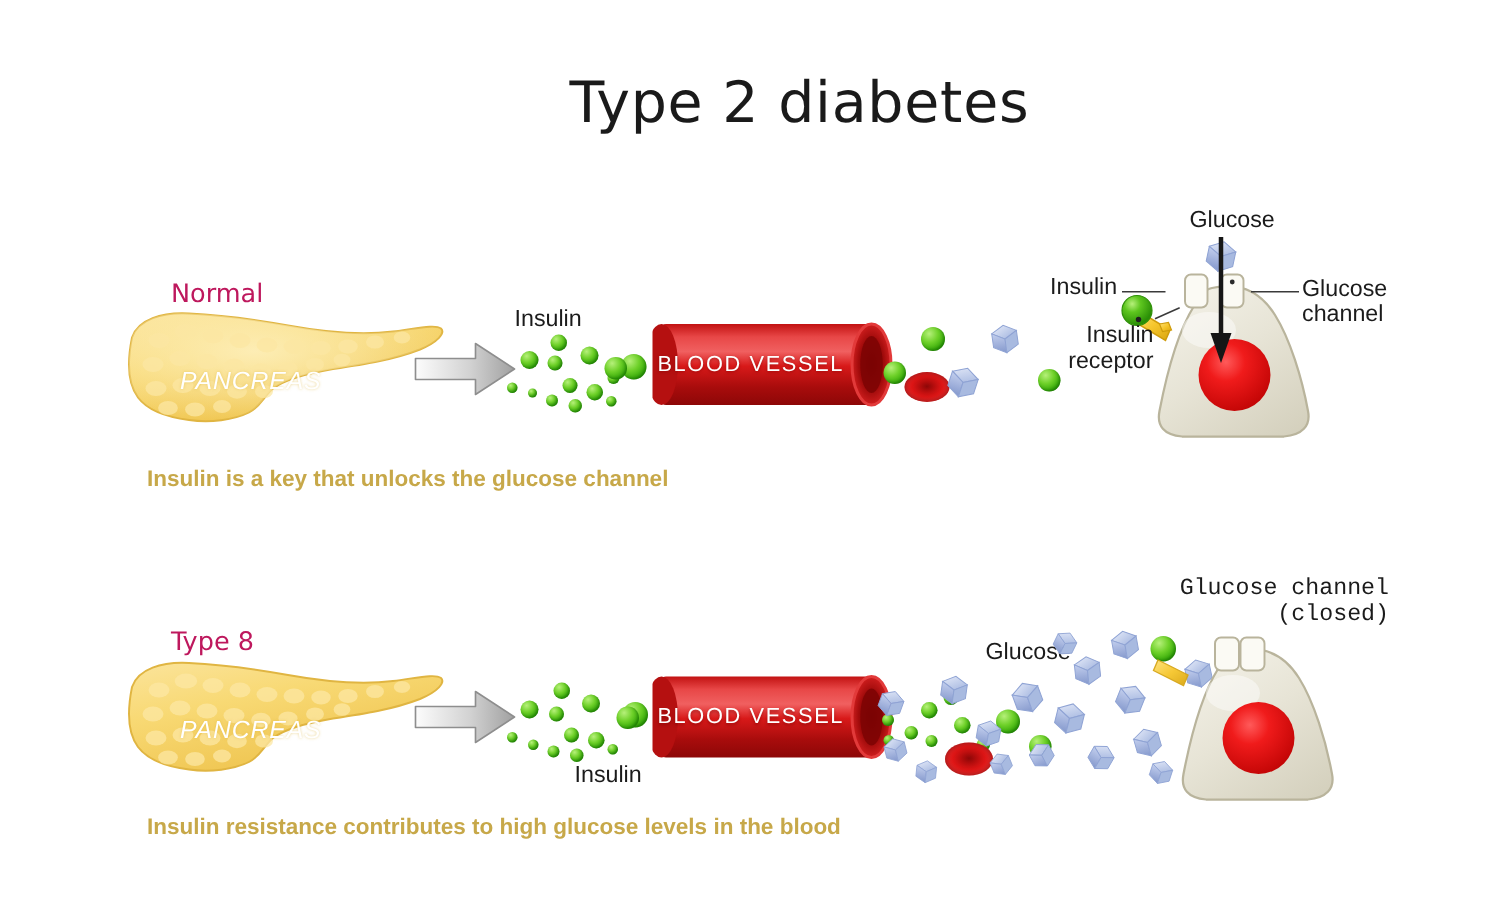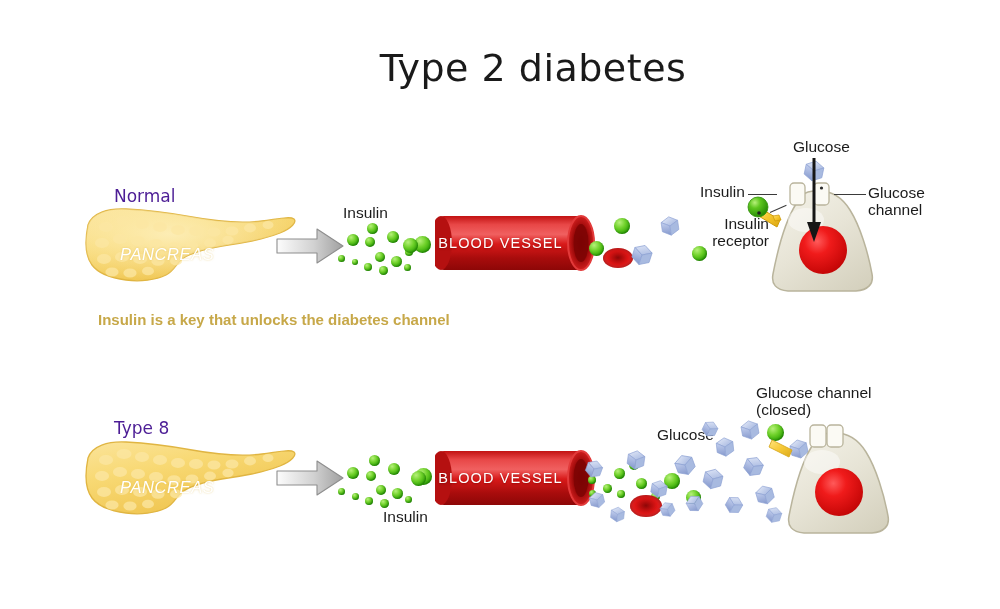--- a/index.html
+++ b/index.html
@@ -40,27 +40,27 @@
 
   
   .lbl {
     position: absolute;
     font-family: "Liberation Sans", sans-serif;
     font-size: 15.5px;
     color: #1b1b1b;
     white-space: pre;
     line-height: 1.12;
   }
-  .lbl.center { text-align: left; }
+  .lbl.center { text-align: right; font-family: Liberation Mono, monospace; }
 
   .panel-title {
     position: absolute;
     font-family: "DejaVu Sans", sans-serif;
     font-size: 17px;
-    color: #4c1d95;
+    color: #be185d;
     white-space: pre;
   }
 
   .caption {
     position: absolute;
     font-family: "Liberation Sans", sans-serif;
     font-size: 15px;
     font-weight: bold;
     color: #c7a849;
     white-space: pre;
@@ -361,21 +361,21 @@
 
     <div class="lbl" style="left:700px;top:183px;">Insulin</div>
     <div class="leader h" style="left:748px;top:194px;width:29px;"></div>
 
     <div class="lbl" style="left:707px;top:215px;text-align:right;width:62px;">Insulin<br>receptor</div>
     <div class="leader" style="left:770px;top:212px;width:18px;height:1px;transform:rotate(-24deg);transform-origin:left center;"></div>
 
     <div class="lbl" style="left:868px;top:184px;">Glucose<br>channel</div>
     <div class="leader h" style="left:834px;top:194px;width:32px;"></div>
 
-    <div class="caption" style="left:98px;top:311px;">Insulin is a key that unlocks the diabetes channel</div>
+    <div class="caption" style="left:98px;top:311px;">Insulin is a key that unlocks the glucose channel</div>
   </div>
 
   <div class="abs" style="left:0;top:0;width:1000px;height:609px;">
 
     <div class="panel-title" style="left:114px;top:418px;">Type 8</div>
 
     <div class="pancreas" style="left:82px;top:436px;width:215px;height:82px;">
       <svg width="215" height="82" viewBox="0 0 215 82">
         <path d="M6,22 C10,10 26,5 44,6 C66,7 88,10 110,14 C132,18 156,21 180,18
                  C196,16 208,13 212,16 C215,19 210,25 198,30
@@ -638,15 +638,16 @@
       
       <div class="abs" style="left:-12px;top:8px;width:32px;height:26px;">
         <svg width="32" height="26" viewBox="0 0 32 26">
           <path d="M6,4 L26,14 L23,21 L3,11 Z" fill="url(#rgrad1)" stroke="#d6a516" stroke-width="0.9" opacity="0.95"></path>
         </svg>
       </div>
     </div>
 
     <div class="lbl center" style="left:756px;top:384px;width:170px;">Glucose channel<br>(closed)</div>
 
+    <div class="caption" style="left:98px;top:543px;">Insulin resistance contributes to high glucose levels in the blood</div>
   </div>
 
 </div>
 
 </body></html>

